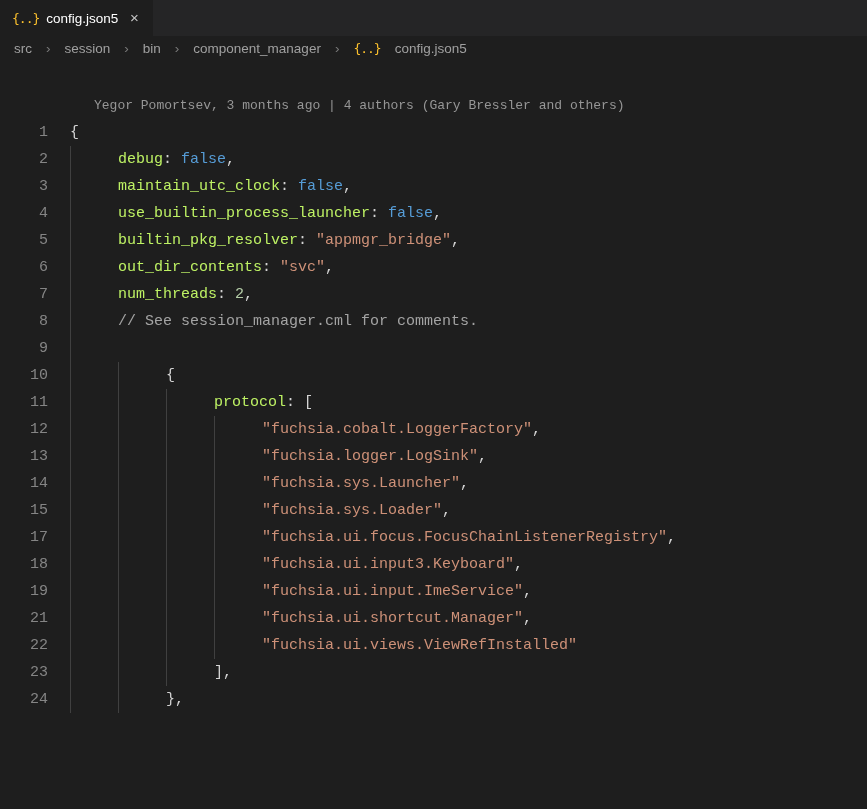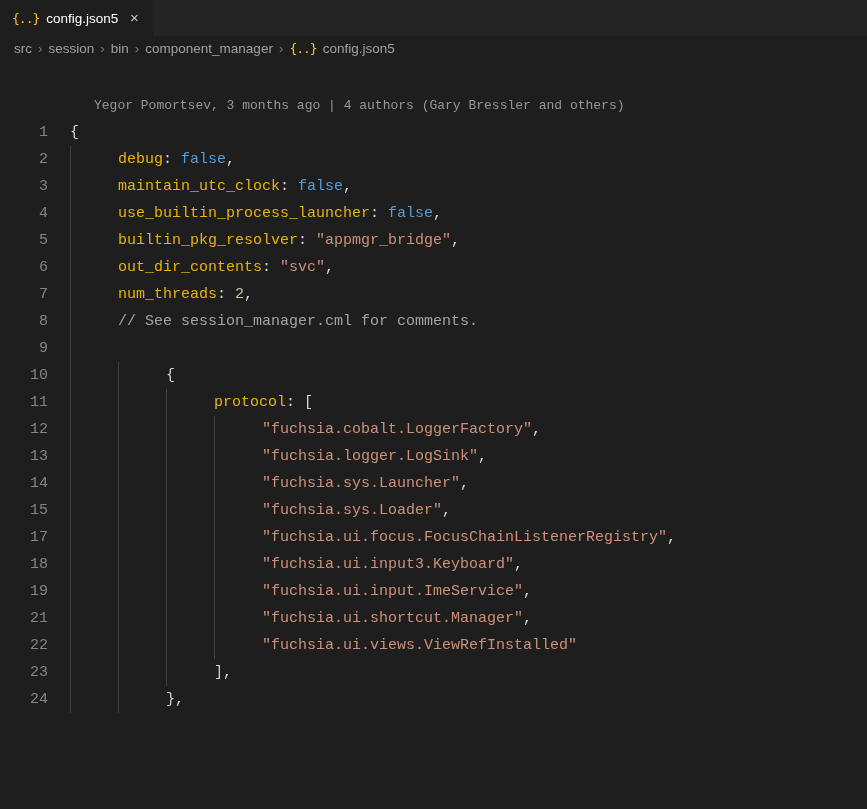--- a/index.html
+++ b/index.html
@@ -40,21 +40,21 @@
     text-align: center;
     line-height: 18px;
   }
 
   
   .breadcrumb {
     height: 24px;
     display: flex;
     align-items: center;
     padding: 0 14px;
-    gap: 4px;
+    gap: 12px;
     font-size: 13.5px;
     color: #a0a0a0;
     background: #1e1e1e;
   }
   .breadcrumb .crumb { color: #a0a0a0; cursor:pointer; }
   .breadcrumb .sep { color: #7a7a7a; padding: 0 2px; }
   .breadcrumb .crumb-icon { display:flex; align-items:center; margin-right:2px;}
 
   
   .blame {
@@ -91,21 +91,21 @@
     border-left: 1px solid #404040;
     height: 27px;
   }
   .code {
     white-space: pre;
     color: #d4d4d4;
   }
 
   
   .t-punc   { color:#d4d4d4; }
-  .t-key    { color:#eab308;font-family:Liberation Mono, monospace; }
+  .t-key    { color:#bef264;font-family:Liberation Mono, monospace; }
   .t-bool   { color:#569cd6;text-align:center; }
   .t-num    { color:#b5cea8; }
   .t-string { color:#ce9178; }
   .t-comment{ color:#a3a3a3; }
   .t-cursor {
     display:inline-block;
     border:1px solid #aeafad;
     margin:0 -1px;
     padding:0;
   }

